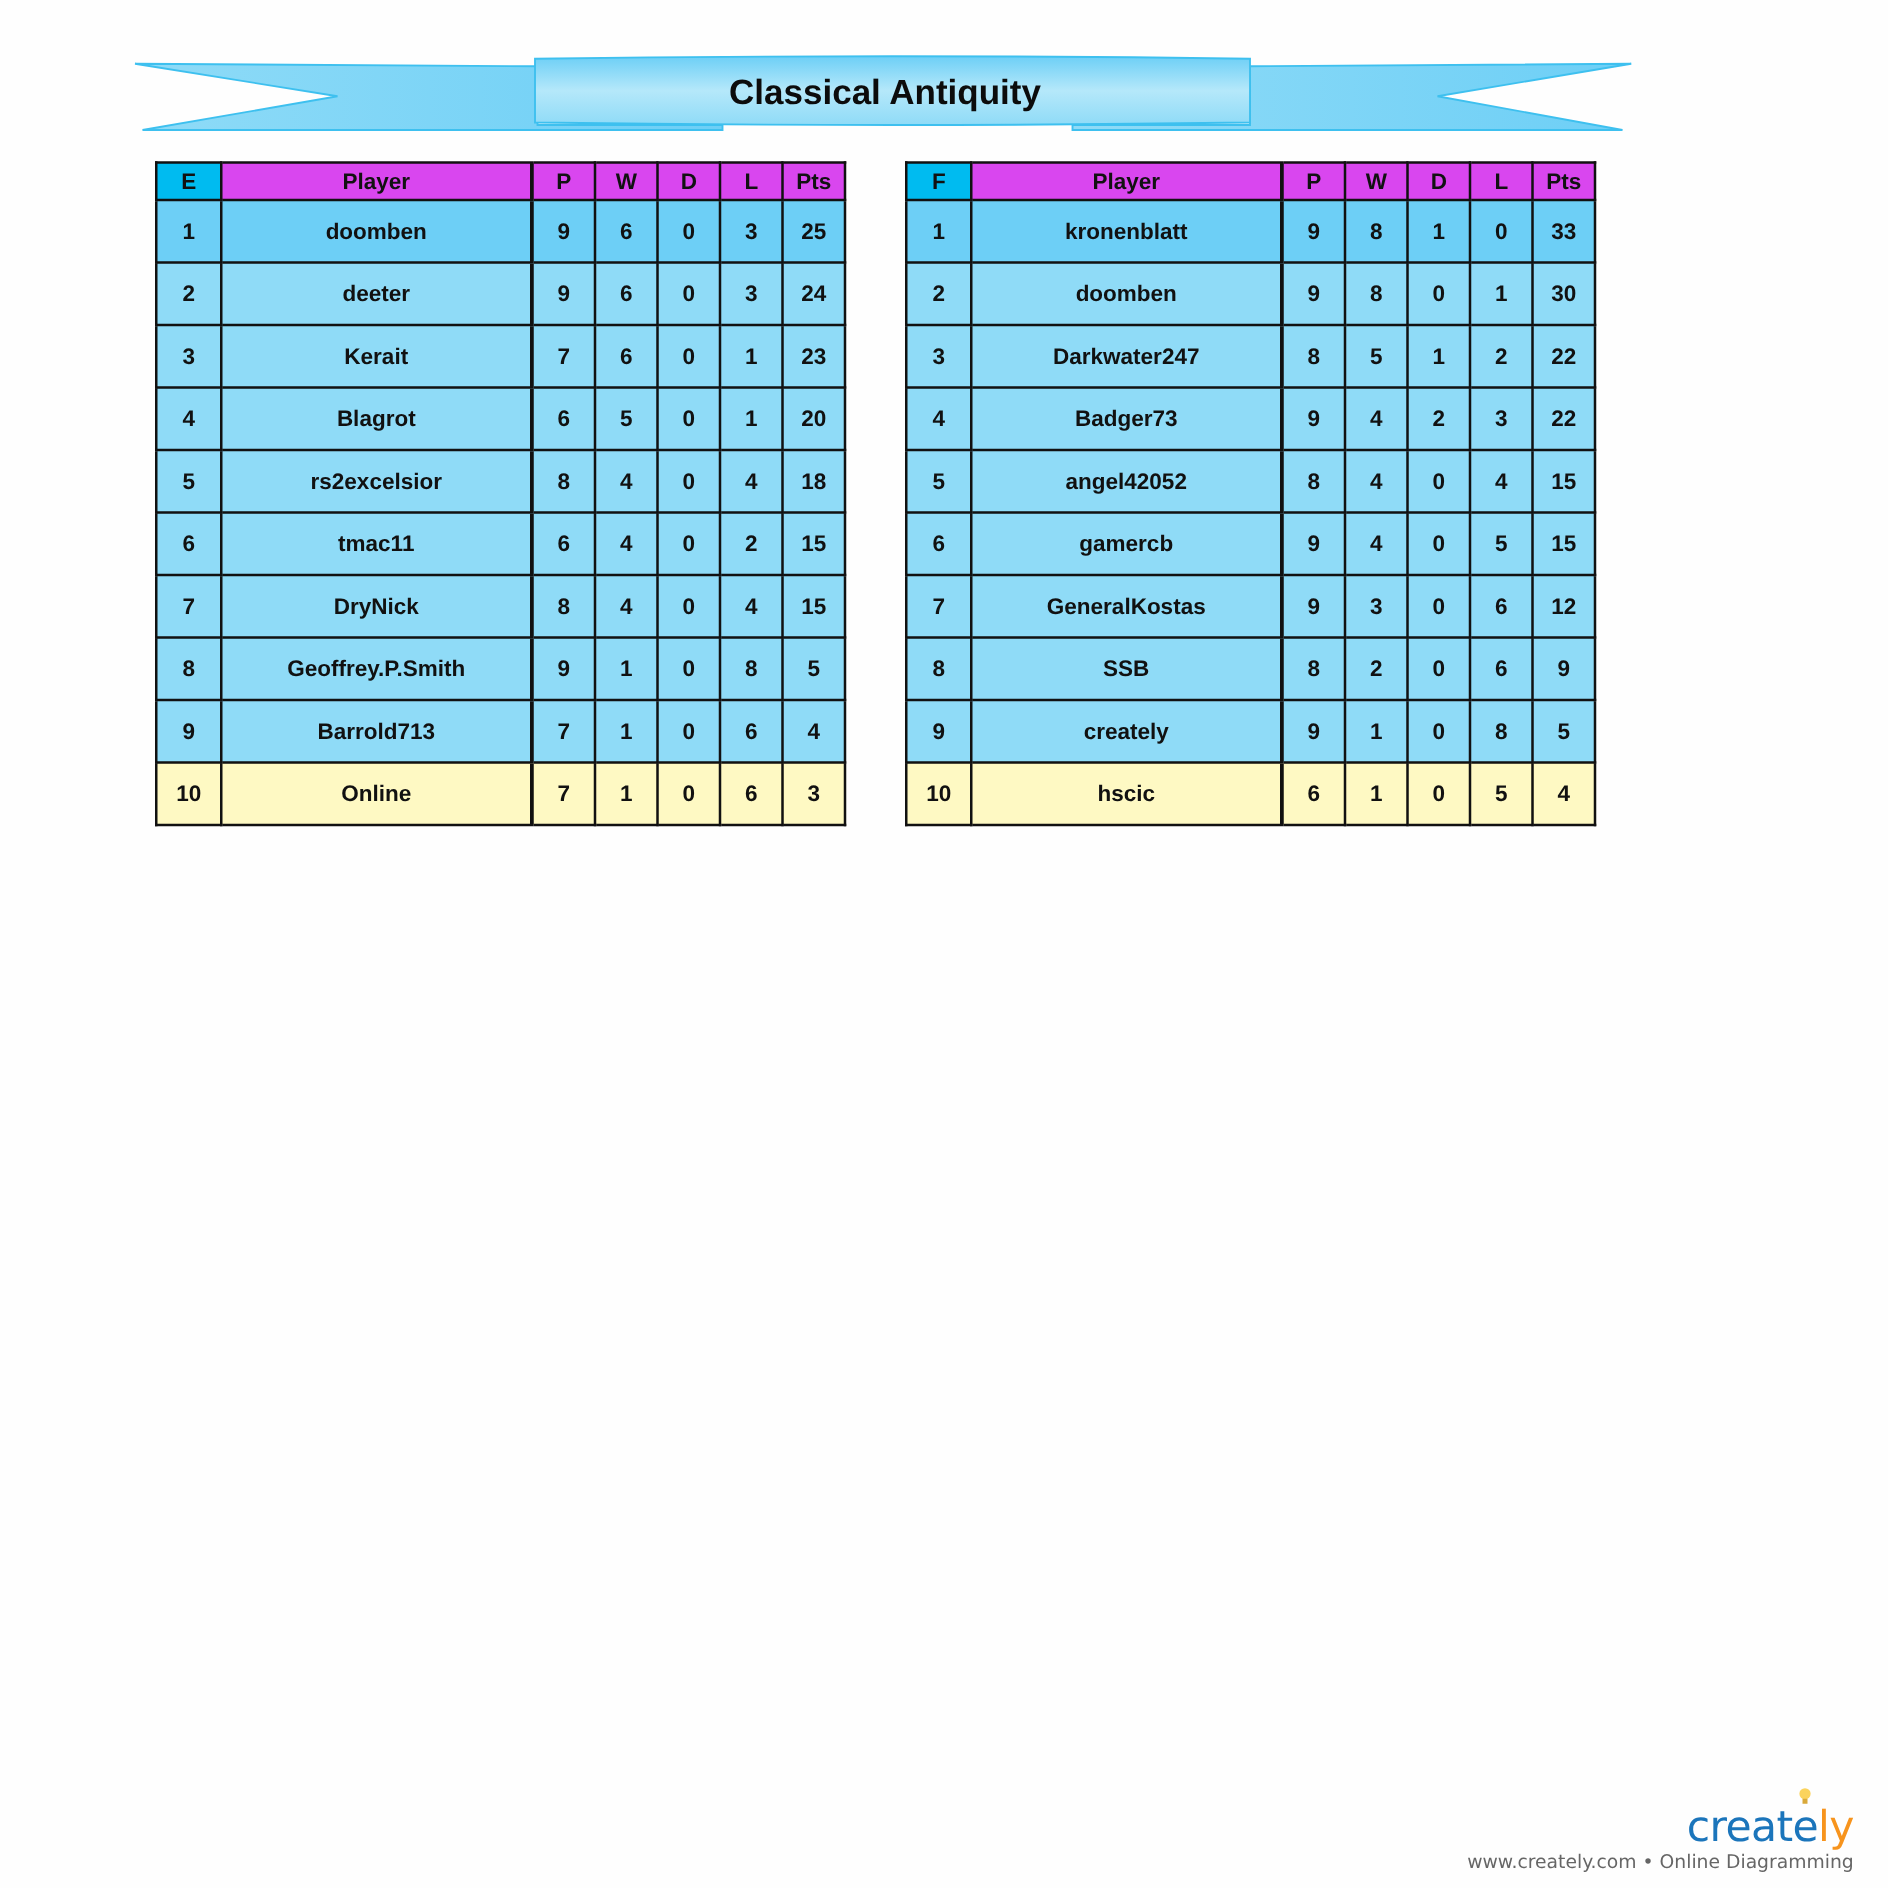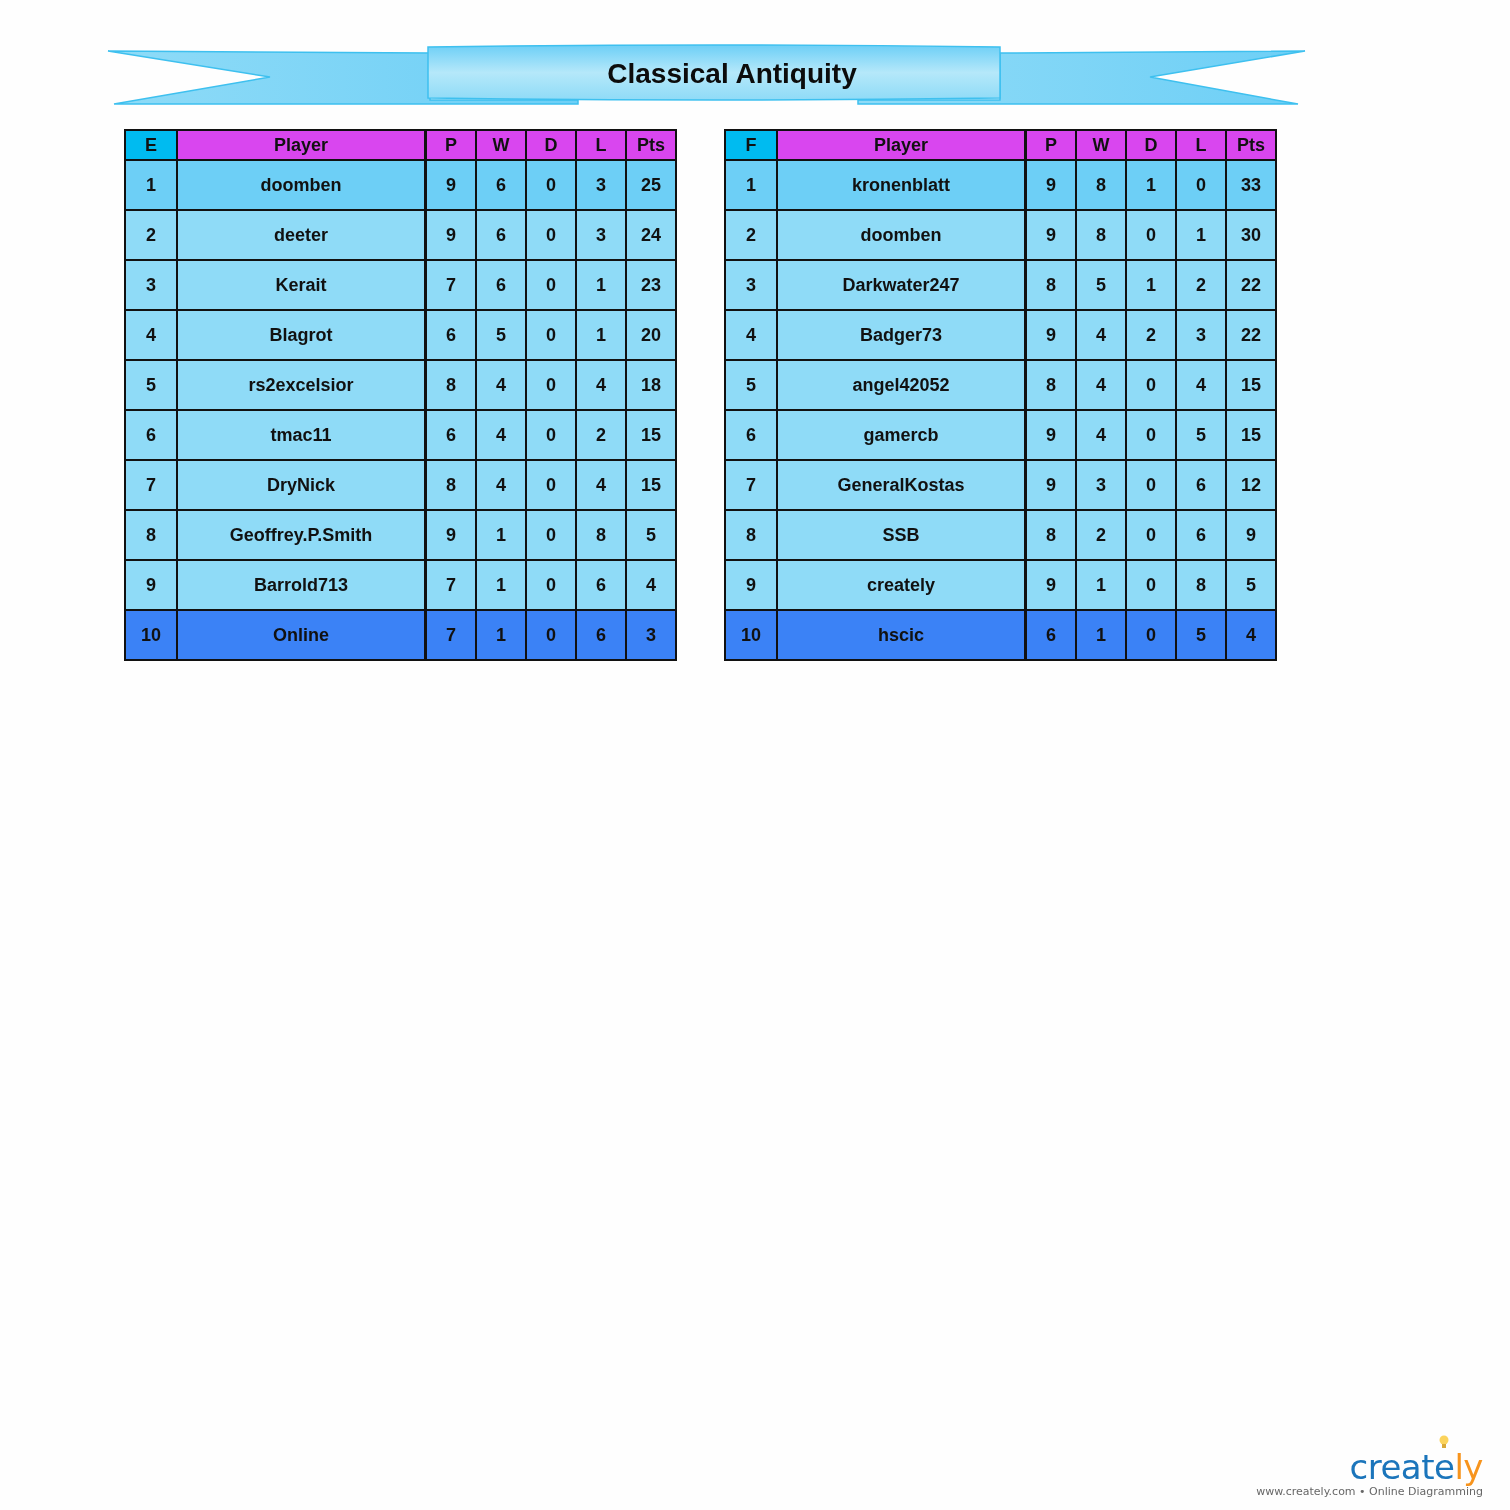--- a/index.html
+++ b/index.html
@@ -1,37 +1,37 @@
 <!DOCTYPE html>
 <html><head>
 <meta charset="utf-8">
 <style>
   html, body { margin: 0; padding: 0; background: #fefefe; }
   body { width: 1510px; height: 1510px; position: relative; overflow: hidden;
          font-family: "Liberation Sans", sans-serif; }
   .banner { position: absolute; left: 0; top: 0; width: 1510px; height: 120px; }
-  .banner-title { position: absolute; left: 428px; top: 58px; width: 608px; text-align: center;
+  .banner-title { position: absolute; left: 404px; top: 58px; width: 608px; text-align: center;
                   font-size: 28px; font-weight: bold; color: #0c0c0c; }
   table.standings { position: absolute; top: 129px; border-collapse: collapse;
                     font-size: 18px; font-weight: bold; color: #111; }
   table.standings td, table.standings th { border: 2px solid #111; text-align: center; padding: 0; }
   table.standings th { height: 28px; background: #d946ef; font-weight: bold; }
   table.standings th.grp { background: #00bbf0; }
   table.standings td { height: 48px; background: #8fdbf7; }
   table.standings tr.first td { background: #6dcff6; }
-  table.standings tr.last td { background: #3b82f6; }
+  table.standings tr.last td { background: #fef9c3; }
   table.standings .c-rank { width: 50px; }
   table.standings .c-player { width: 246px; border-right-width: 3px; }
   table.standings .c-num { width: 48px; }
   #table-e { left: 124px; }
   #table-f { left: 724px; }
   .logo { position: absolute; right: 27px; bottom: 12px; text-align: right; }
   .logo-word { font-size: 34px; color: #1b75bb; font-family: "DejaVu Sans", sans-serif; letter-spacing: -0.5px; line-height: 36px; }
   .logo-word .y { color: #f7941d; }
-  .logo-tag { font-size: 11px; color: #666; font-family: "DejaVu Sans", sans-serif; }
+  .logo-tag { font-size: 15px; color: #666; font-family: "DejaVu Sans", sans-serif; }
   .bulb { position: absolute; right: 34px; top: -14px; width: 10px; height: 14px; }
 </style>
 </head>
 <body>
 
 <svg class="banner" viewBox="0 0 1510 120">
   <defs>
     <linearGradient id="bg1" x1="0" y1="0" x2="0" y2="1">
       <stop offset="0" stop-color="#6dcff6"></stop>
       <stop offset="0.5" stop-color="#b5e8fa"></stop>

